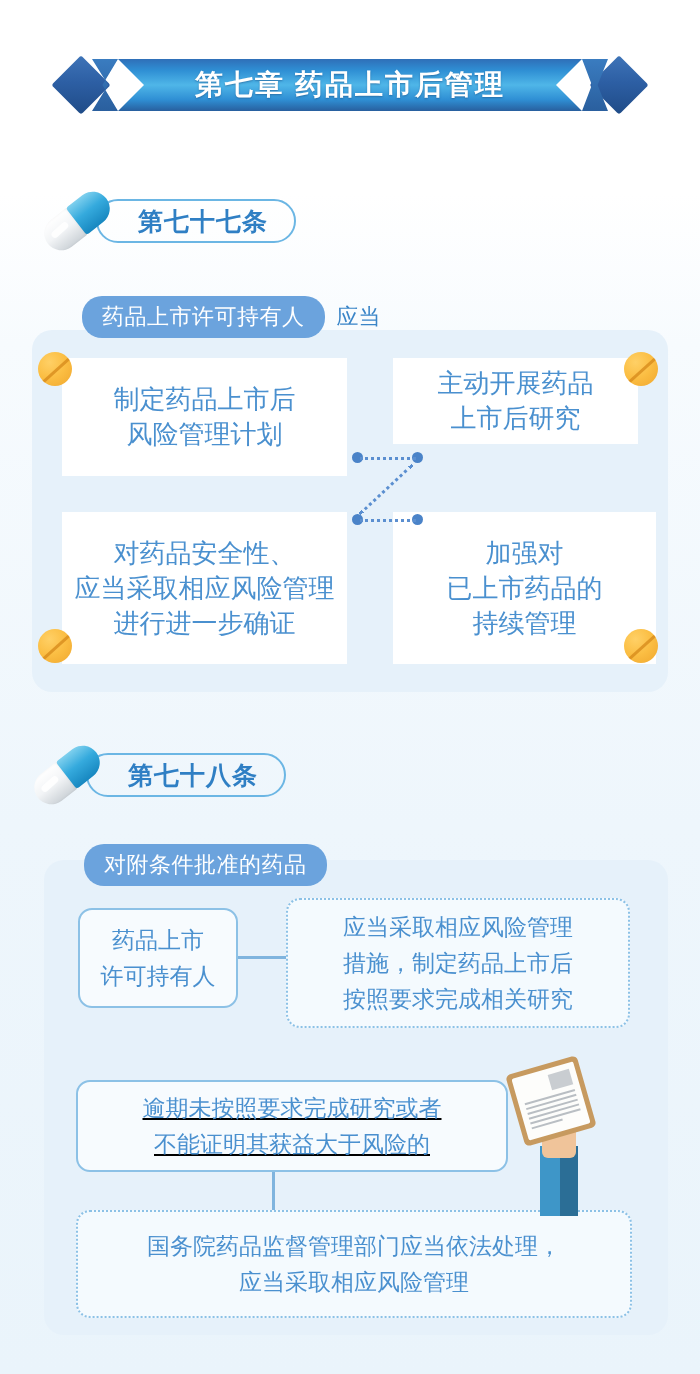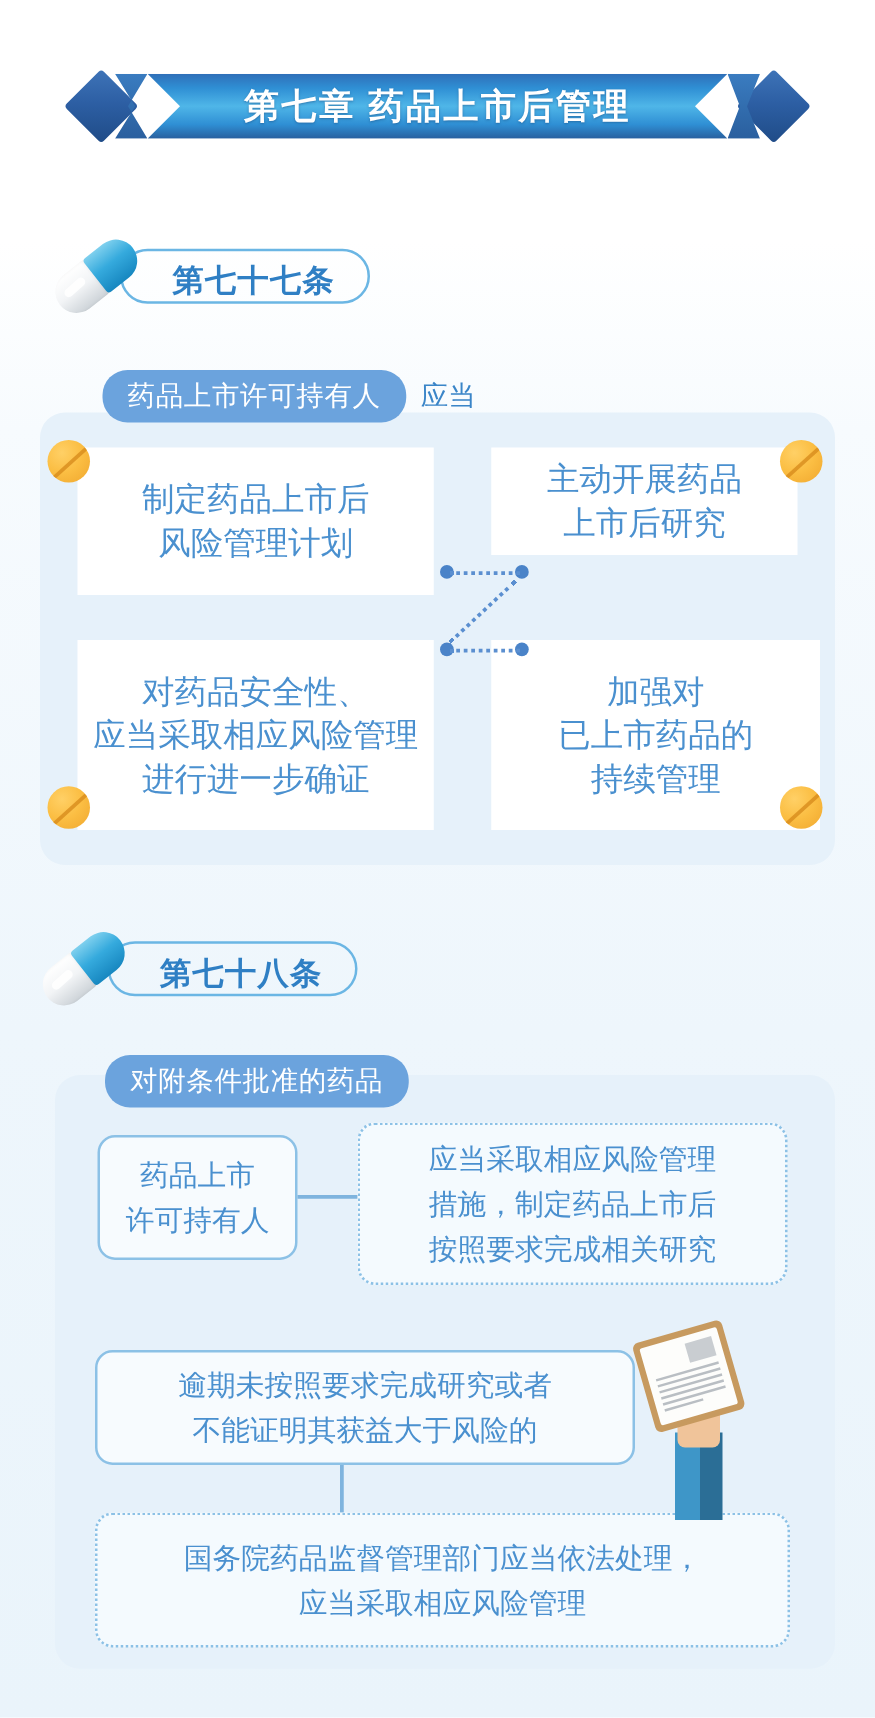--- a/index.html
+++ b/index.html
@@ -119,21 +119,21 @@
     background: rgba(255,255,255,.85);
     border-radius: 6px;
     transform: rotate(-4deg);
   }
   .article-pill {
     height: 44px;
     padding: 0 26px 0 40px;
     border: 2px solid #6bb6e4;
     border-radius: 24px;
     display: flex;
-    align-items: flex-end;
+    align-items: center;
     background: transparent;
   }
   .article-pill-text {
     color: #2f7fc4;
     font-size: 25px;
     font-weight: bold;
     letter-spacing: 1px;
     white-space: nowrap;
   }
 
@@ -394,21 +394,21 @@
   <span class="bx-line">许可持有人</span>
 </div>
 <div class="connector-h" style="left:238px; top:956px; width:48px;"></div>
 
 <div class="dotted-box" style="left:286px; top:898px; width:344px; height:130px;">
   <span class="bx-line">应当采取相应风险管理</span>
   <span class="bx-line">措施，制定药品上市后</span>
   <span class="bx-line">按照要求完成相关研究</span>
 </div>
 
-<div class="solid-box" style="left:76px; top:1080px; width:432px; height:92px;">
+<div class="solid-box" style="left:76px; top:1080px; width:432px; height:92px;text-decoration:underline;">
   <span class="bx-line">逾期未按照要求完成研究或者</span>
   <span class="bx-line">不能证明其获益大于风险的</span>
 </div>
 
 <div class="connector-v" style="left:272px; top:1172px; height:38px;"></div>
 
 <div class="dotted-box" style="left:76px; top:1210px; width:556px; height:108px;">
   <span class="bx-line">国务院药品监督管理部门应当依法处理，</span>
   <span class="bx-line">应当采取相应风险管理</span>
 </div>

